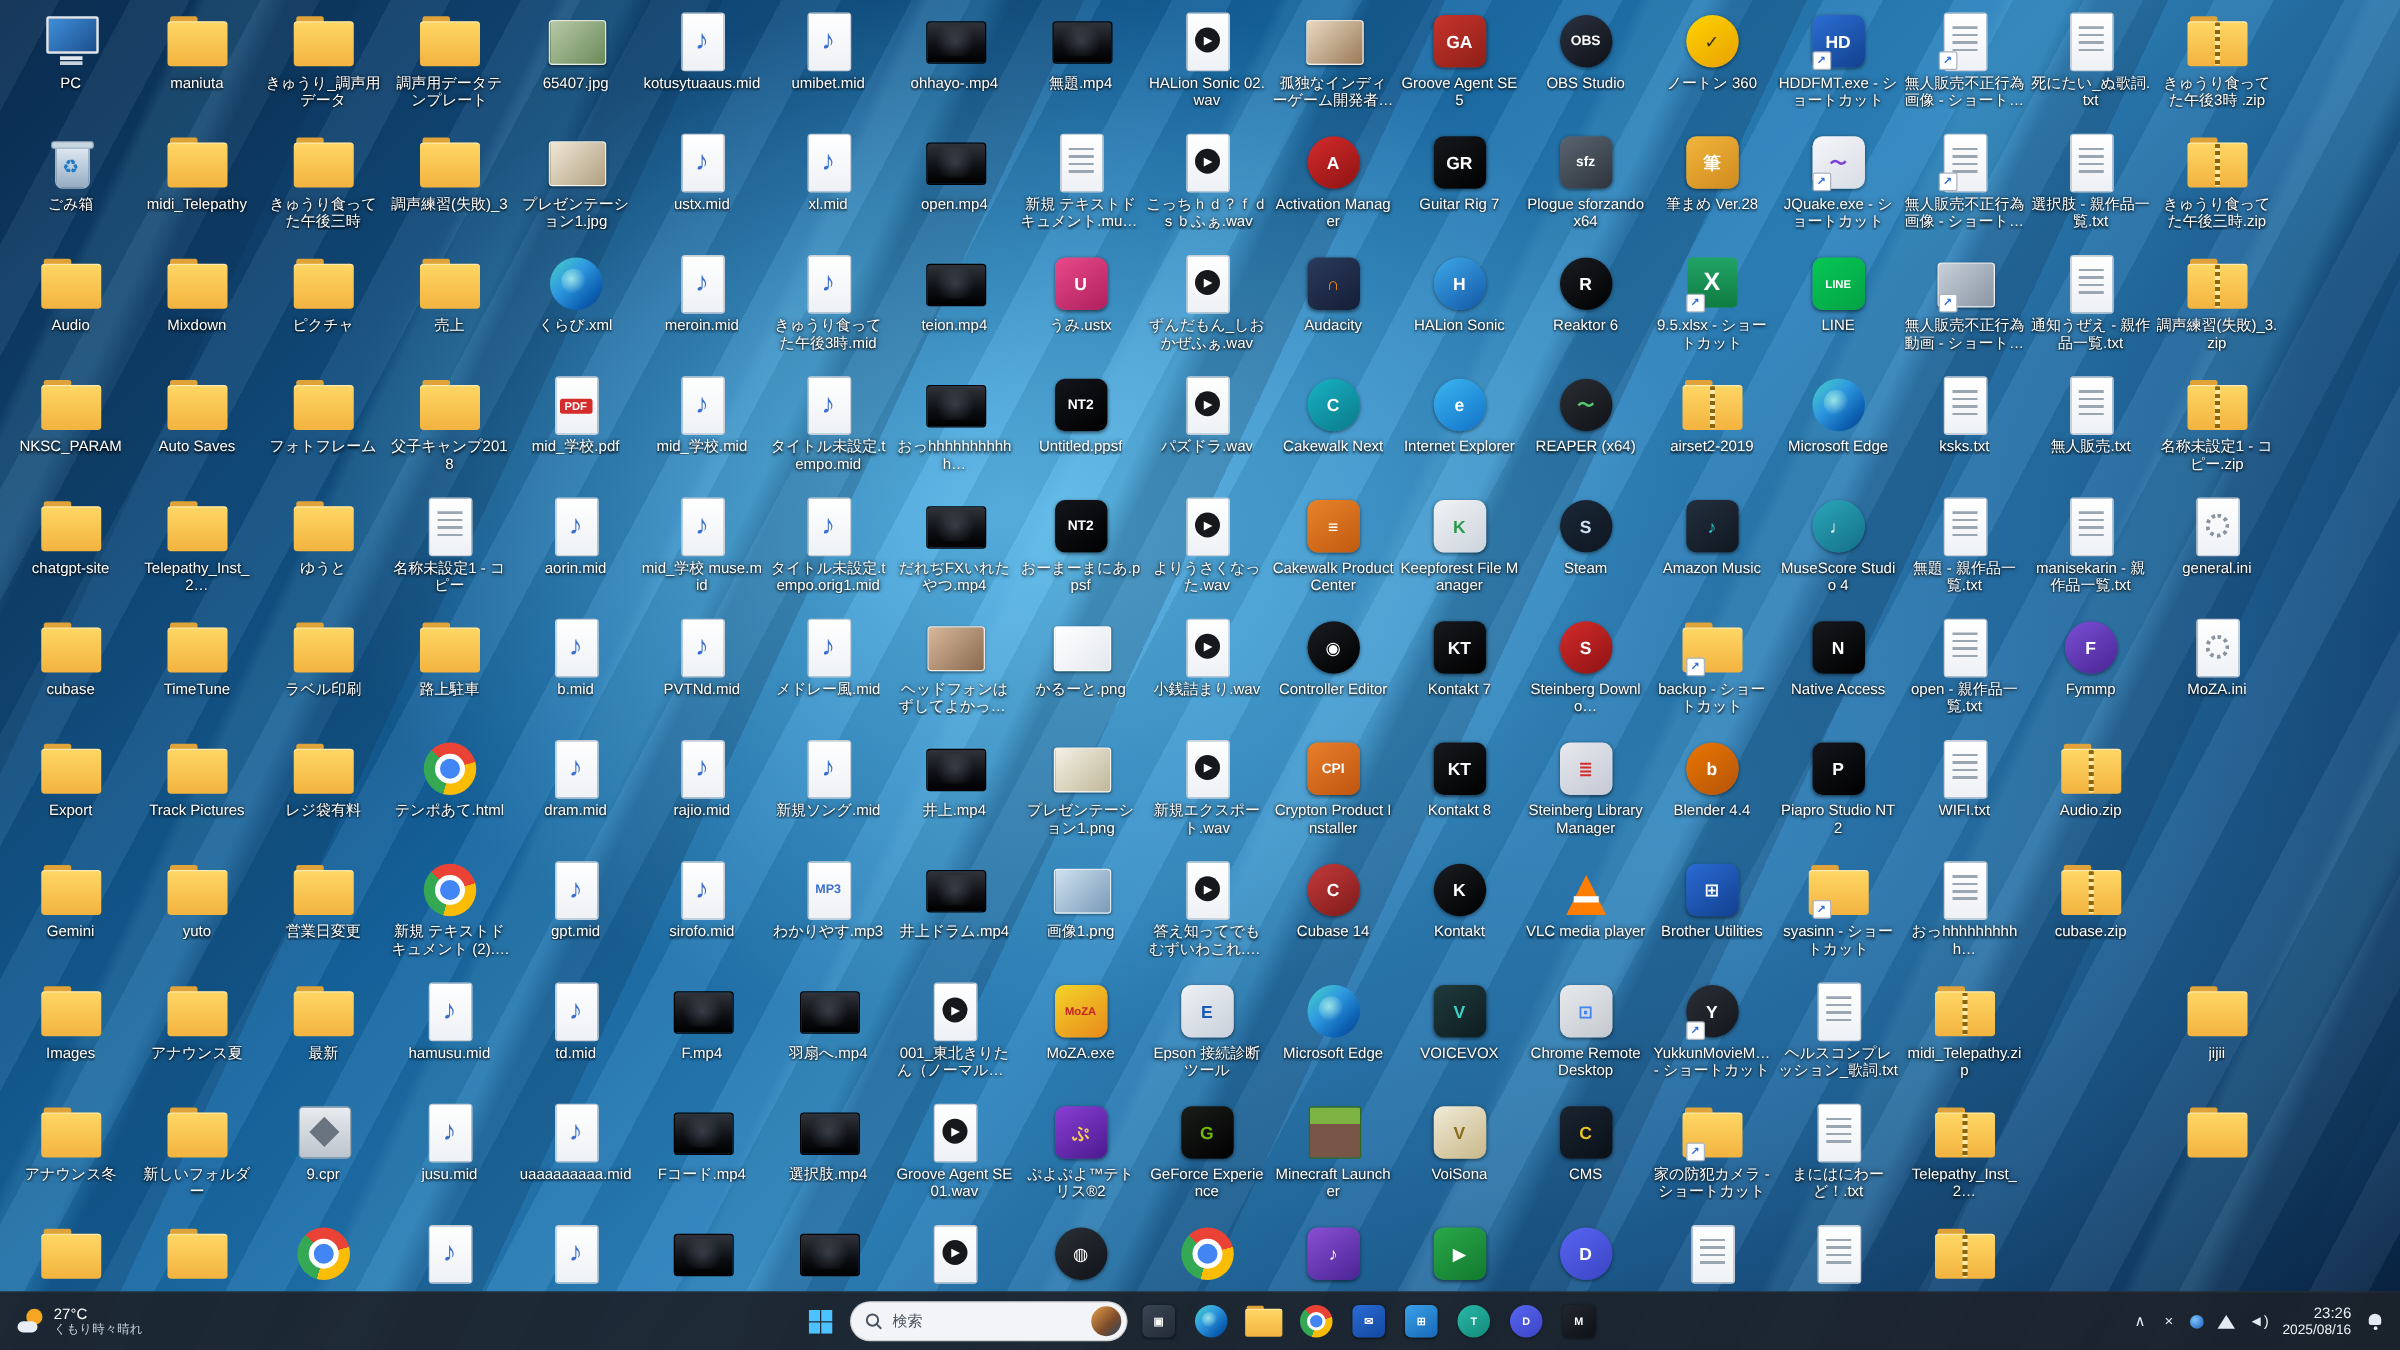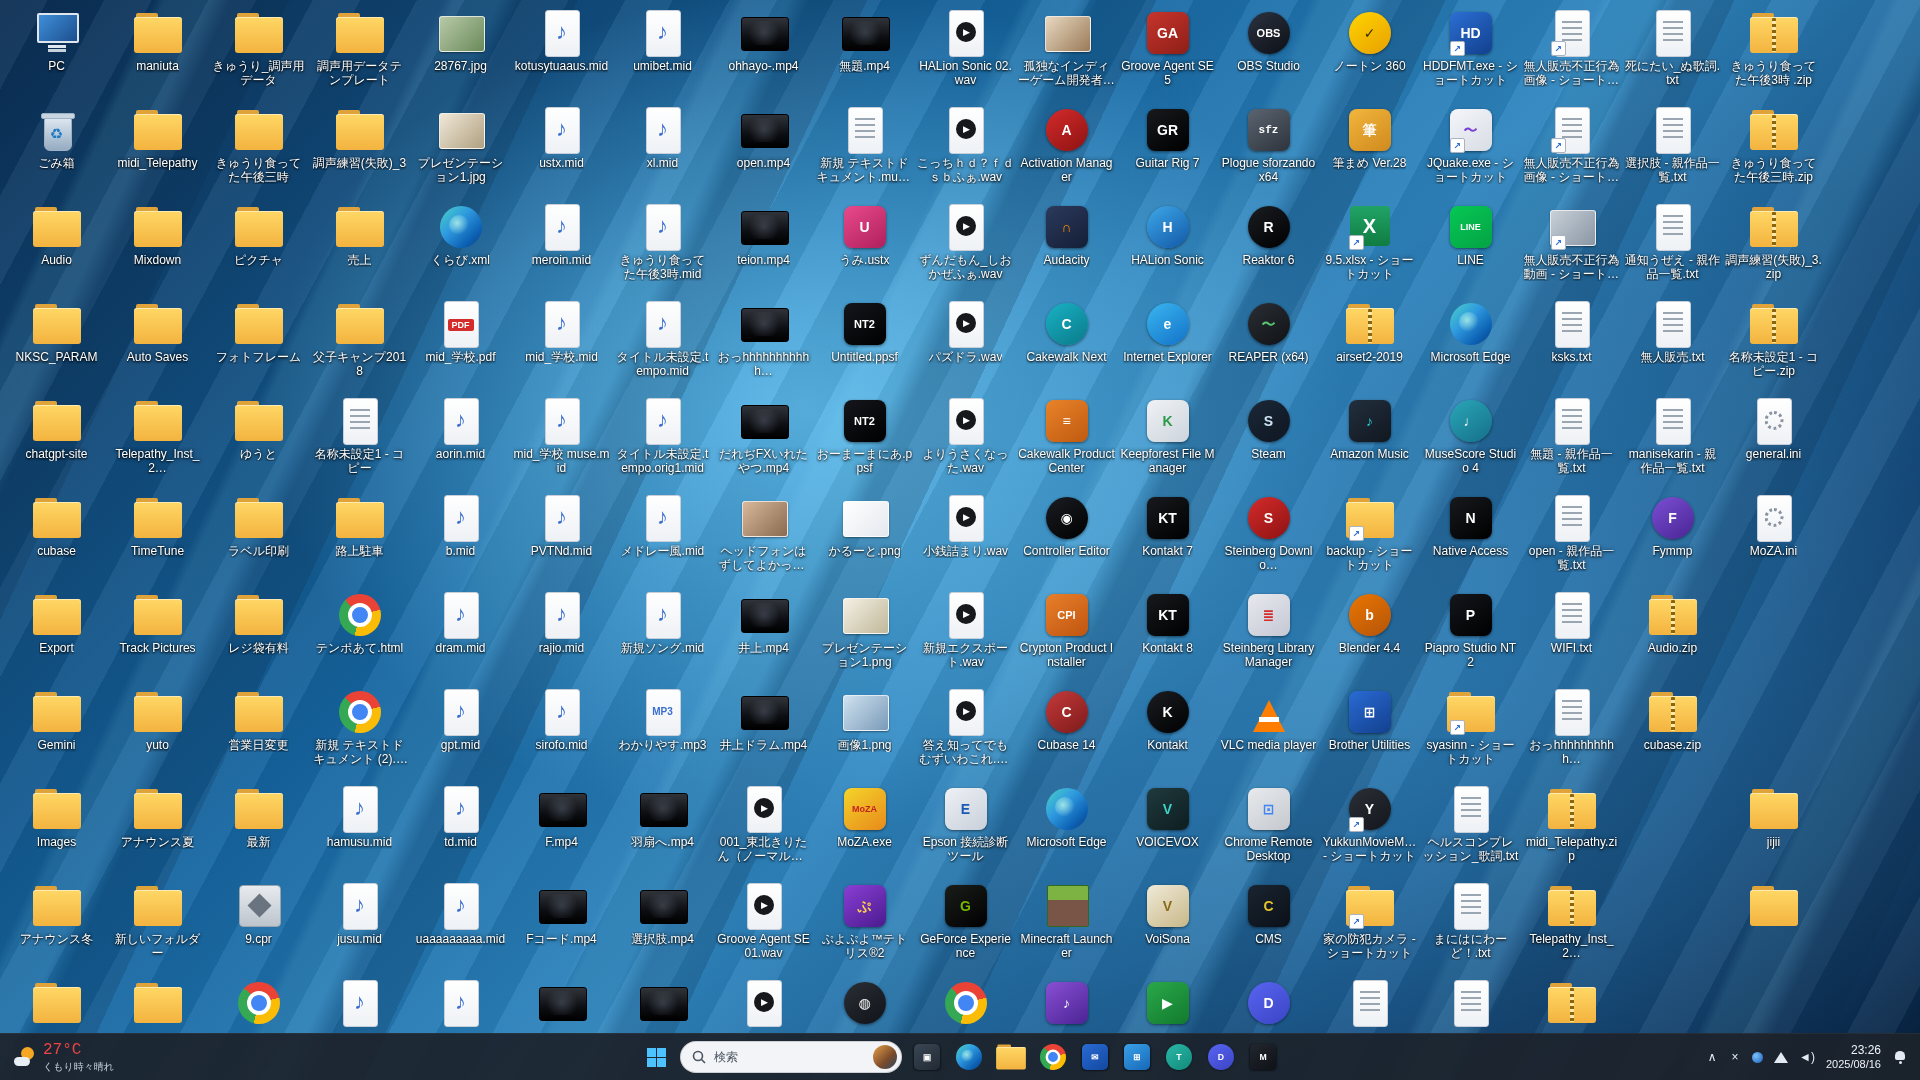--- a/index.html
+++ b/index.html
@@ -96,21 +96,21 @@
   .sc{position:absolute;left:7px;bottom:1px;width:13px;height:13px;background:#fff;border:1px solid #aab4c0;border-radius:2px;z-index:3;
     display:flex;align-items:center;justify-content:center;font-size:9px;color:#2a6bd4;font-weight:bold;}
   
   .taskbar{position:absolute;left:0;right:0;bottom:0;height:46px;background:rgba(28,34,43,.93);
     border-top:1px solid rgba(255,255,255,.05);display:flex;align-items:center;z-index:10;}
   .weather{position:absolute;left:6px;display:flex;align-items:center;gap:7px;height:40px;padding:0 8px;border-radius:4px;cursor:pointer;}
   .w-icon{width:22px;height:22px;position:relative;}
   .w-icon::before{content:"";position:absolute;width:13px;height:13px;border-radius:50%;background:#f5a623;top:1px;left:7px;}
   .w-icon::after{content:"";position:absolute;width:16px;height:9px;border-radius:6px;background:#e8eef5;bottom:2px;left:0;}
   .w-text{display:flex;flex-direction:column;line-height:1.2;}
-  .w-temp{font-size:16px;color:#ef4444;font-family:Liberation Mono, monospace;}
+  .w-temp{font-size:12px;color:#ffffff;}
   .w-desc{font-size:10px;color:#c4cedb;}
   .tb-center{margin:0 auto;display:flex;align-items:center;gap:6px;}
   .start{width:36px;height:36px;border:none;background:transparent;border-radius:6px;display:flex;align-items:center;justify-content:center;cursor:pointer;padding:0;}
   .search-pill{width:205px;height:32px;border-radius:17px;background:#f2f4f8;display:flex;align-items:center;gap:8px;
     padding:0 5px 0 12px;box-shadow:inset 0 0 0 1px rgba(0,0,0,.15);cursor:pointer;}
   .s-text{font-size:12px;color:#4a5560;flex:1;}
   .s-img{width:24px;height:24px;border-radius:50%;background:linear-gradient(135deg,#e8a04a,#7a4a2a 60%,#2a4a6a);}
   #tb-apps{display:flex;gap:4px;}
   .tb-app{width:38px;height:40px;border:none;background:transparent;border-radius:6px;display:flex;align-items:center;justify-content:center;cursor:pointer;padding:0;position:relative;}
   .mini{transform:scale(.62);transform-origin:center;margin:0;}
@@ -140,21 +140,21 @@
       <div class="cell">
         <div class="ic ic-folder"></div>
         <div class="label">きゅうり_調声用データ</div>
       </div>
       <div class="cell">
         <div class="ic ic-folder"></div>
         <div class="label">調声用データテンプレート</div>
       </div>
       <div class="cell">
         <div class="ic ic-image" style="--c1: #b8c9a8; --c2: #6a8a5a;"></div>
-        <div class="label">28767.jpg</div>
+        <div class="label">65407.jpg</div>
       </div>
       <div class="cell">
         <div class="ic ic-midi"></div>
         <div class="label">kotusytuaaus.mid</div>
       </div>
       <div class="cell">
         <div class="ic ic-midi"></div>
         <div class="label">umibet.mid</div>
       </div>
       <div class="cell">
@@ -263,21 +263,21 @@
         <div class="label">Activation Manager</div>
       </div>
       <div class="cell">
         <div class="ic ic-app" style="--c1: #17191d; --c2: #000000;">
           <span class="glyph">GR</span>
         </div>
         <div class="label">Guitar Rig 7</div>
       </div>
       <div class="cell">
         <div class="ic ic-app" style="--c1: #5a6470; --c2: #2e343c;">
-          <span class="glyph" style="font-size: 11px; font-family: Liberation Mono, monospace;">sfz</span>
+          <span class="glyph" style="font-size: 11px;">sfz</span>
         </div>
         <div class="label">Plogue sforzando x64</div>
       </div>
       <div class="cell">
         <div class="ic ic-app" style="--c1: #f2b63c; --c2: #d08a1e;">
           <span class="glyph">筆</span>
         </div>
         <div class="label">筆まめ Ver.28</div>
       </div>
       <div class="cell">

